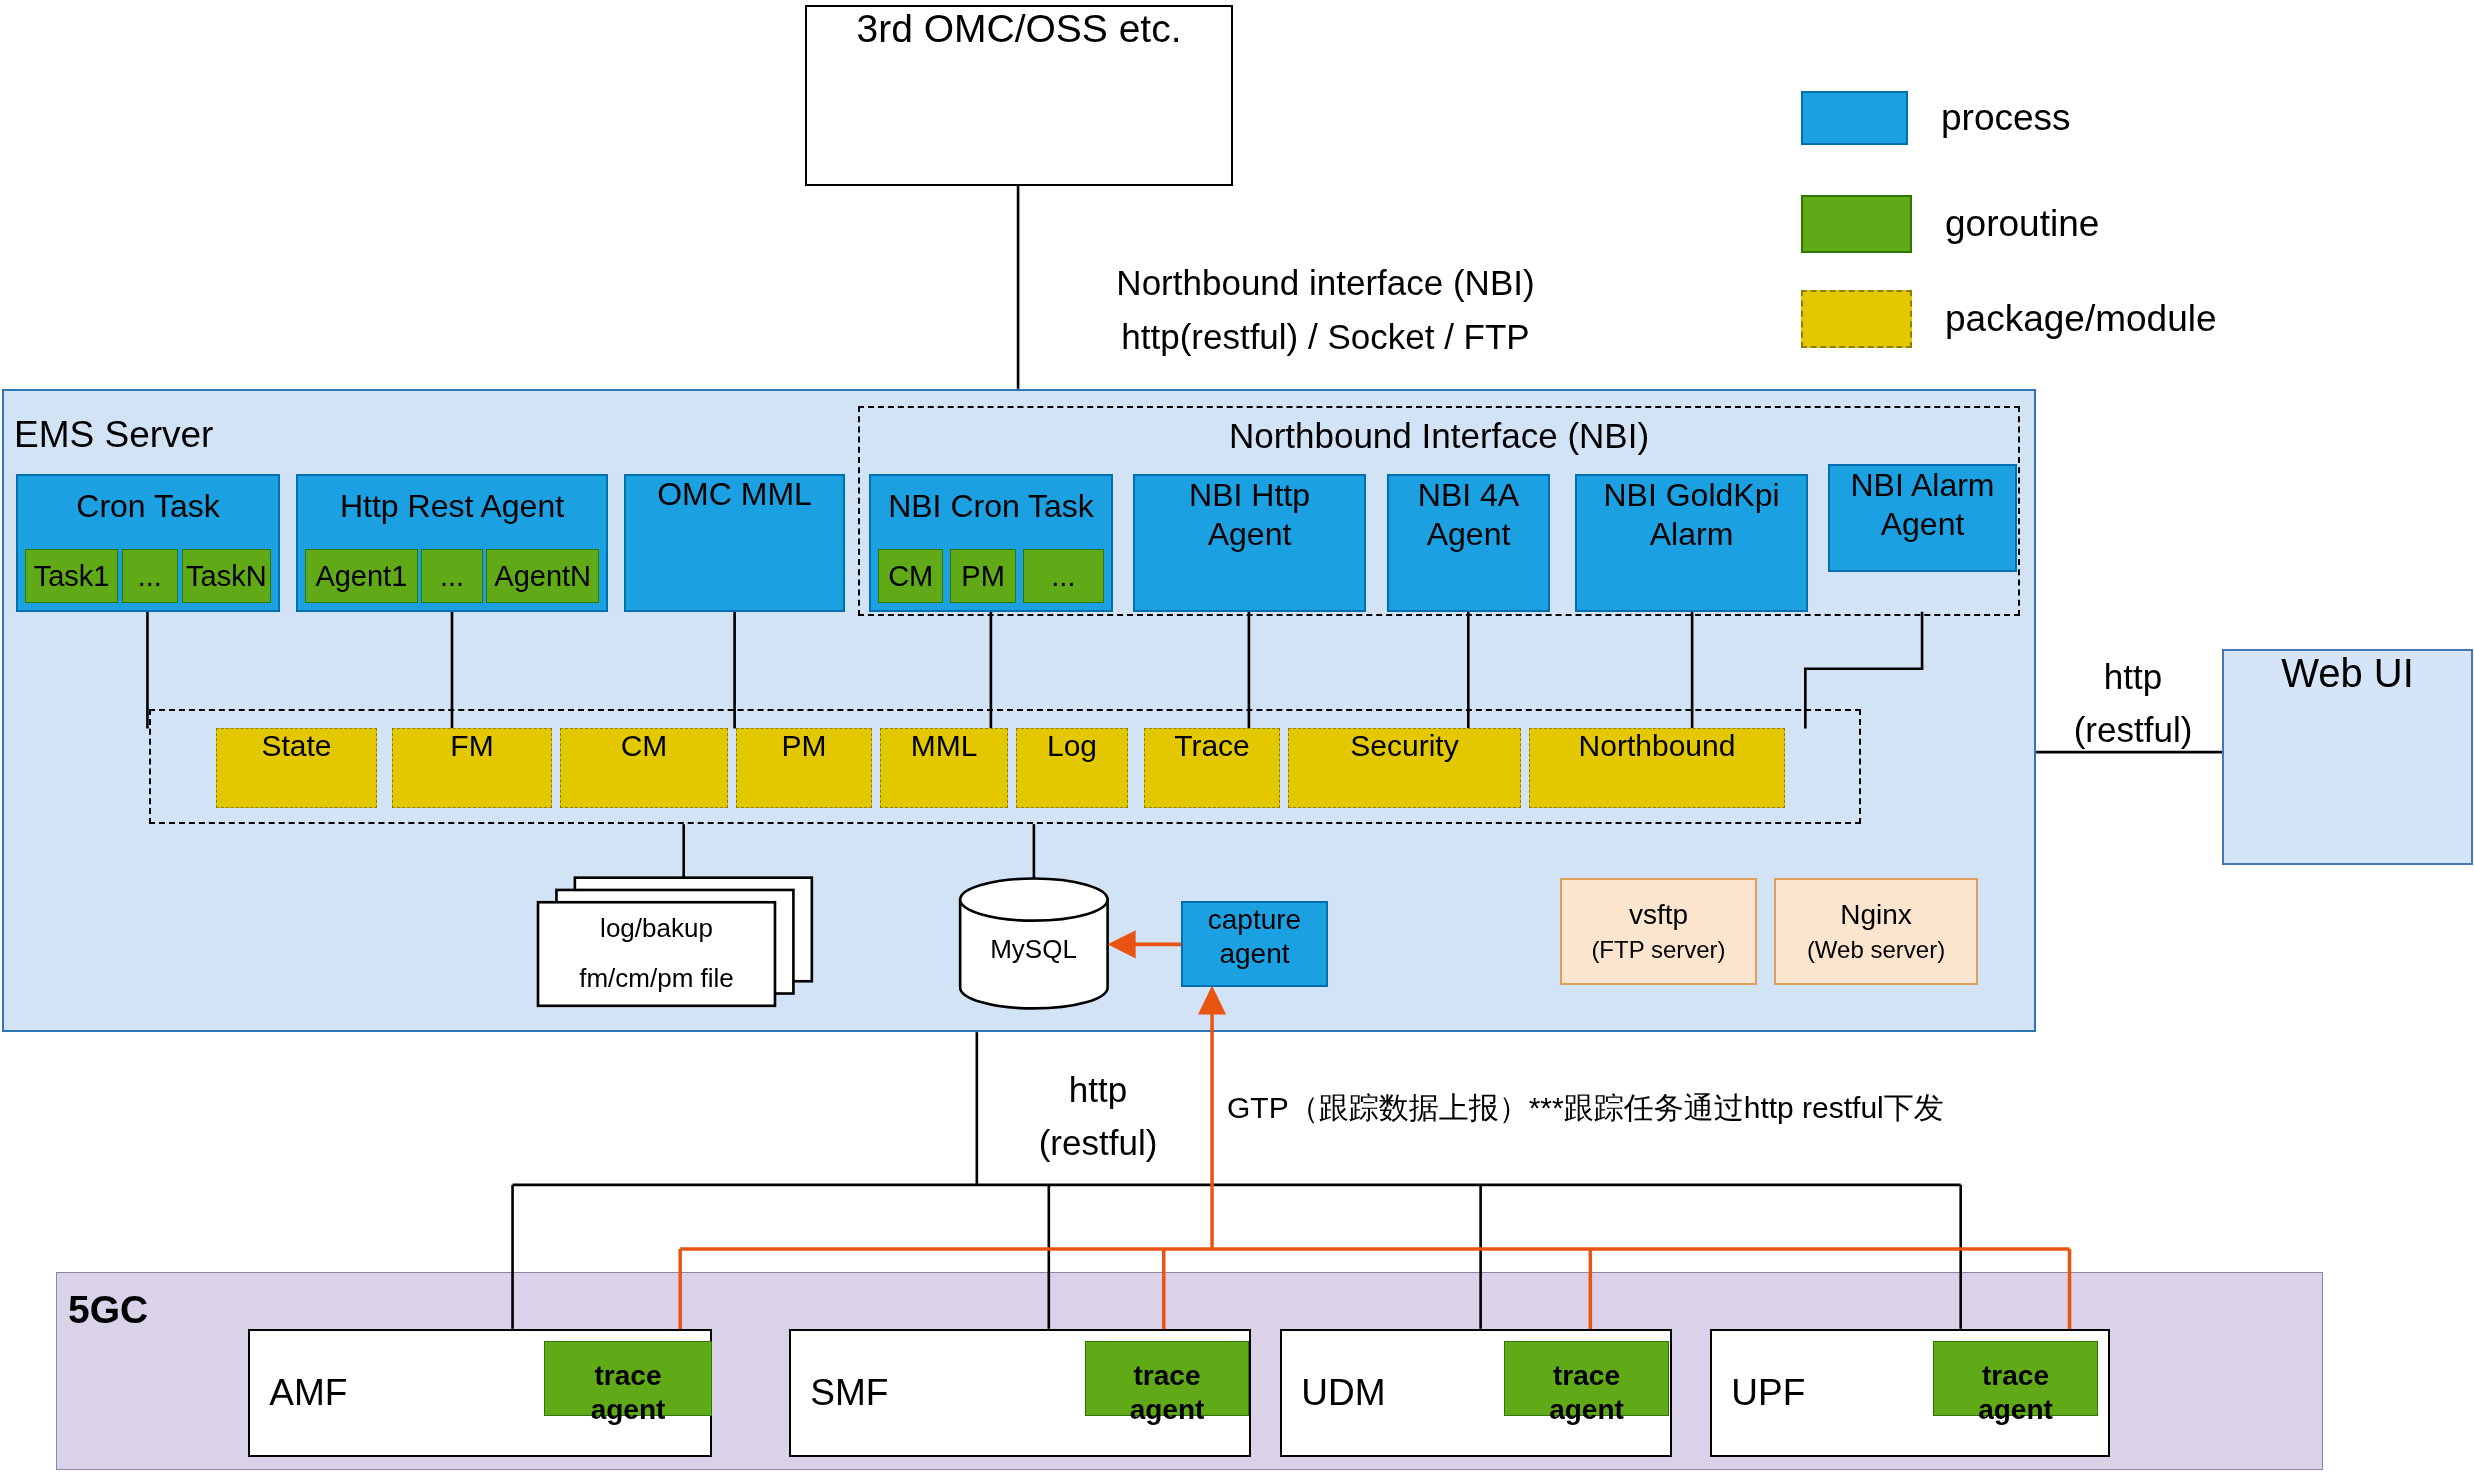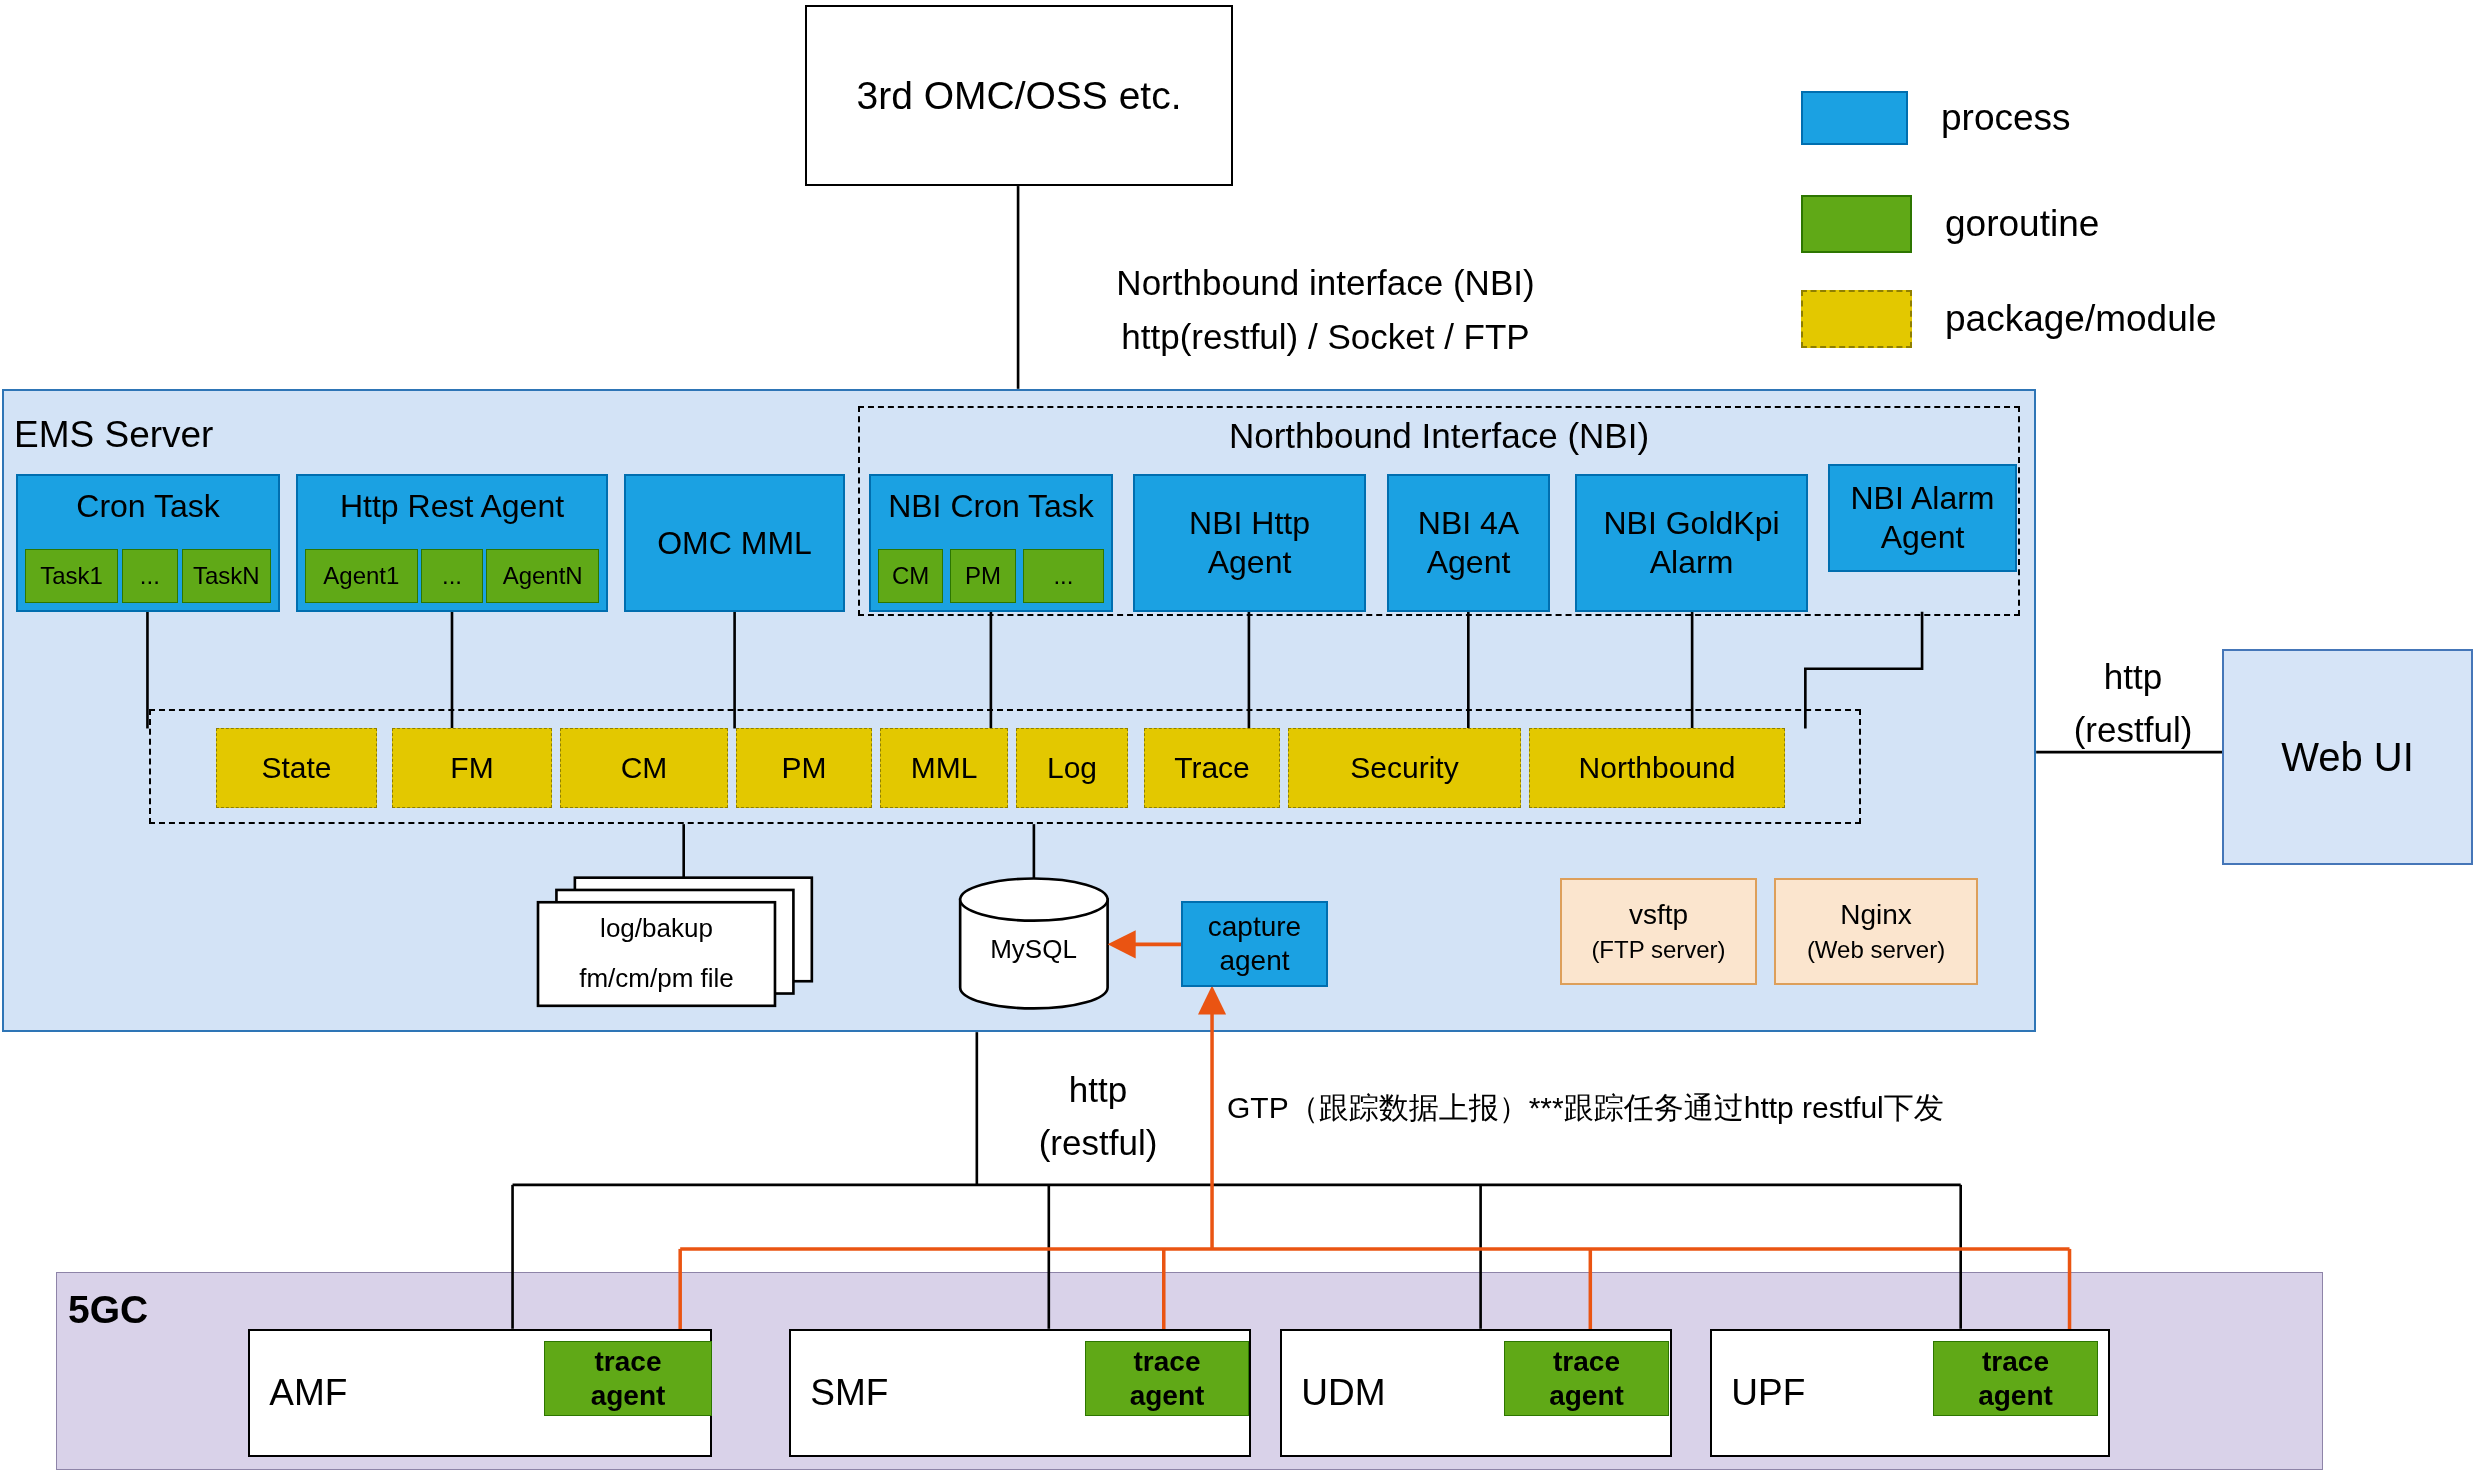--- a/index.html
+++ b/index.html
@@ -1,32 +1,32 @@
 <!DOCTYPE html>
 <html style="font-size:14px"><head>
 <meta charset="utf-8">
 <style>
   html,body { margin:0; padding:0; background:#fff; }
   #canvas {
     position:relative; width:2475px; height:1478px; background:#ffffff;
     font-family:"Liberation Sans", sans-serif; color:#000; overflow:hidden;
   }
   .abs { position:absolute; box-sizing:border-box; }
-  .center { display:flex; align-items:center; justify-content:center; text-align:center; }
+  .center { display:flex; justify-content:center; text-align:center; }
   .box-blue   { background:#1ba1e2; border:2.6px solid #006eaf; }
   .box-green  { background:#60a917; border:1.8px solid #2d7600; }
   .box-yellow { background:#e3c800; border:1.8px dashed #8f7f00; }
   .box-tan    { background:#fbe5ce; border:2.6px solid #dd9f5a; }
   .dashed-box { border:2.6px dashed #000; background:transparent; }
   .ems        { background:#d3e3f6; border:2.6px solid #2e75b6; }
   .fivegc     { background:#d9d2e9; border:1.8px solid #8e84a8; }
   .webui      { background:#d6e4f7; border:2.6px solid #4576b8; }
   .whitebox   { background:#fff; border:2.6px solid #000; }
   .subrow { display:flex; gap:3.5px; }
-  .subitem { height:52px; font-size:24px; display:flex; align-items:center; justify-content:center; }
+  .subitem { height:52px; font-size:29px; display:flex; align-items:center; justify-content:center; }
   .title36 { font-size:32px; line-height:1.22; }
   .wrap-narrow { max-width:104px; margin:17px auto; line-height:1.2;font-weight:bold; }
   .z2 { z-index:2; }
   .z0 { z-index:0; }
   svg { position:absolute; left:0; top:0; z-index:1; pointer-events:none; }
 </style>
 </head>
 <body>
 
 <div id="canvas">

